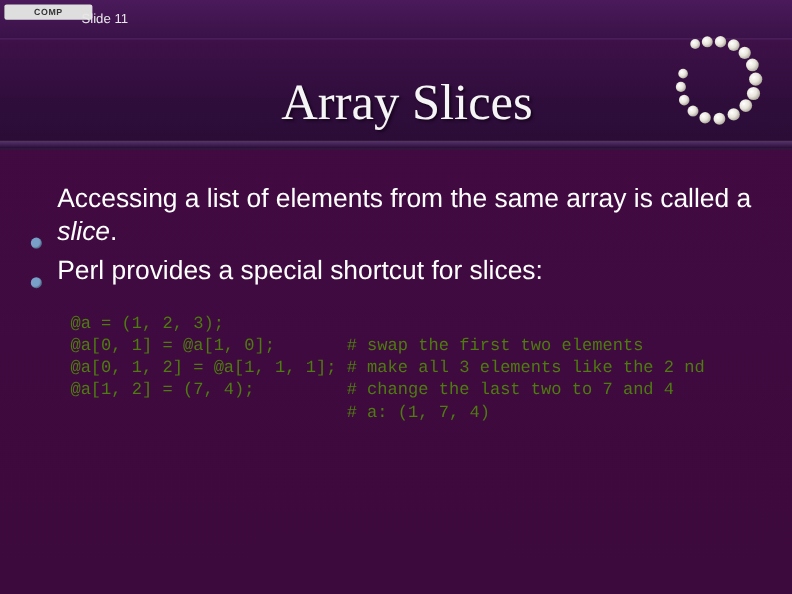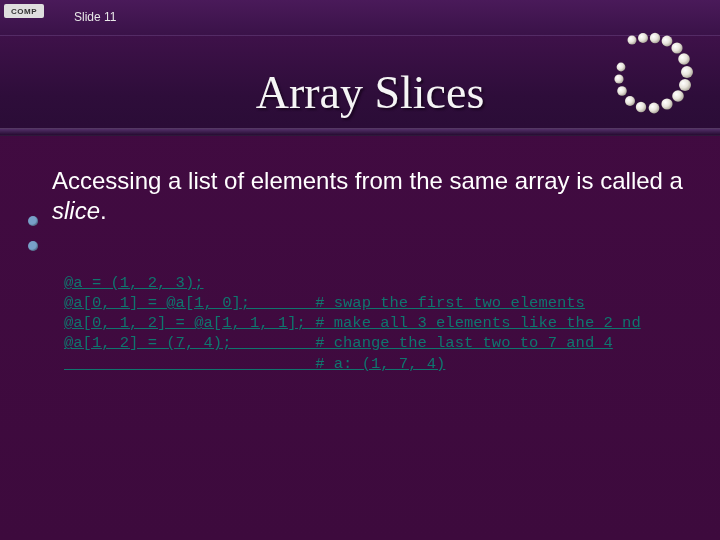--- a/index.html
+++ b/index.html
@@ -18,21 +18,21 @@
     background: linear-gradient(to bottom, #4a1a5a 0%, #3a1248 100%);
     padding-left: 74px;
     display: flex;
     align-items: center;
     border-bottom: 1px solid rgba(100,70,120,0.4);
   }
   .logo-badge {
     position: absolute;
     left: 4px;
     top: 4px;
-    width: 40px;
+    width: 80px;
     height: 14px;
     background: #dedede;
     border-radius: 2px;
     display: flex;
     align-items: center;
     justify-content: center;
   }
   .logo-badge span {
     font-size: 8px;
     font-weight: bold;
@@ -103,23 +103,22 @@
     line-height: 1.25;
     color: #fff;
     font-family: Arial, sans-serif;
   }
   .bullet-text em { font-style: italic; }
   .code-block {
     margin: 22px 0 28px 36px;
     font-family: "Courier New", Courier, monospace;
     font-size: 15.5px;
     line-height: 1.3;
-    color: #0f766e;
+    color: #4d7c0f;
     white-space: pre;
-    text-decoration: underline;
   }
   .mono { font-family: "Courier New", Courier, monospace; font-size: 0.92em; }
 </style>
 </head>
 <body>
 
 <div class="header">
   <div class="logo-badge">
     <span>COMP</span>
   </div>
@@ -163,20 +162,23 @@
 
   <div class="bullet-row">
     <div class="bullet-dot"></div>
     <div class="bullet-text">
       <span>Accessing a list of elements from the same array is called a </span><em>slice</em><span>.</span>
     </div>
   </div>
 
   <div class="bullet-row">
     <div class="bullet-dot"></div>
+    <div class="bullet-text">
+      <span>Perl provides a special shortcut for slices:</span>
+    </div>
   </div>
 
   <div class="code-block"><span>@a = (1, 2, 3);</span>
 <span>@a[0, 1] = @a[1, 0];       # swap the first two elements</span>
 <span>@a[0, 1, 2] = @a[1, 1, 1]; # make all 3 elements like the 2 nd</span>
 <span>@a[1, 2] = (7, 4);         # change the last two to 7 and 4</span>
 <span>                           # a: (1, 7, 4)</span></div>
 
 
 </div>

